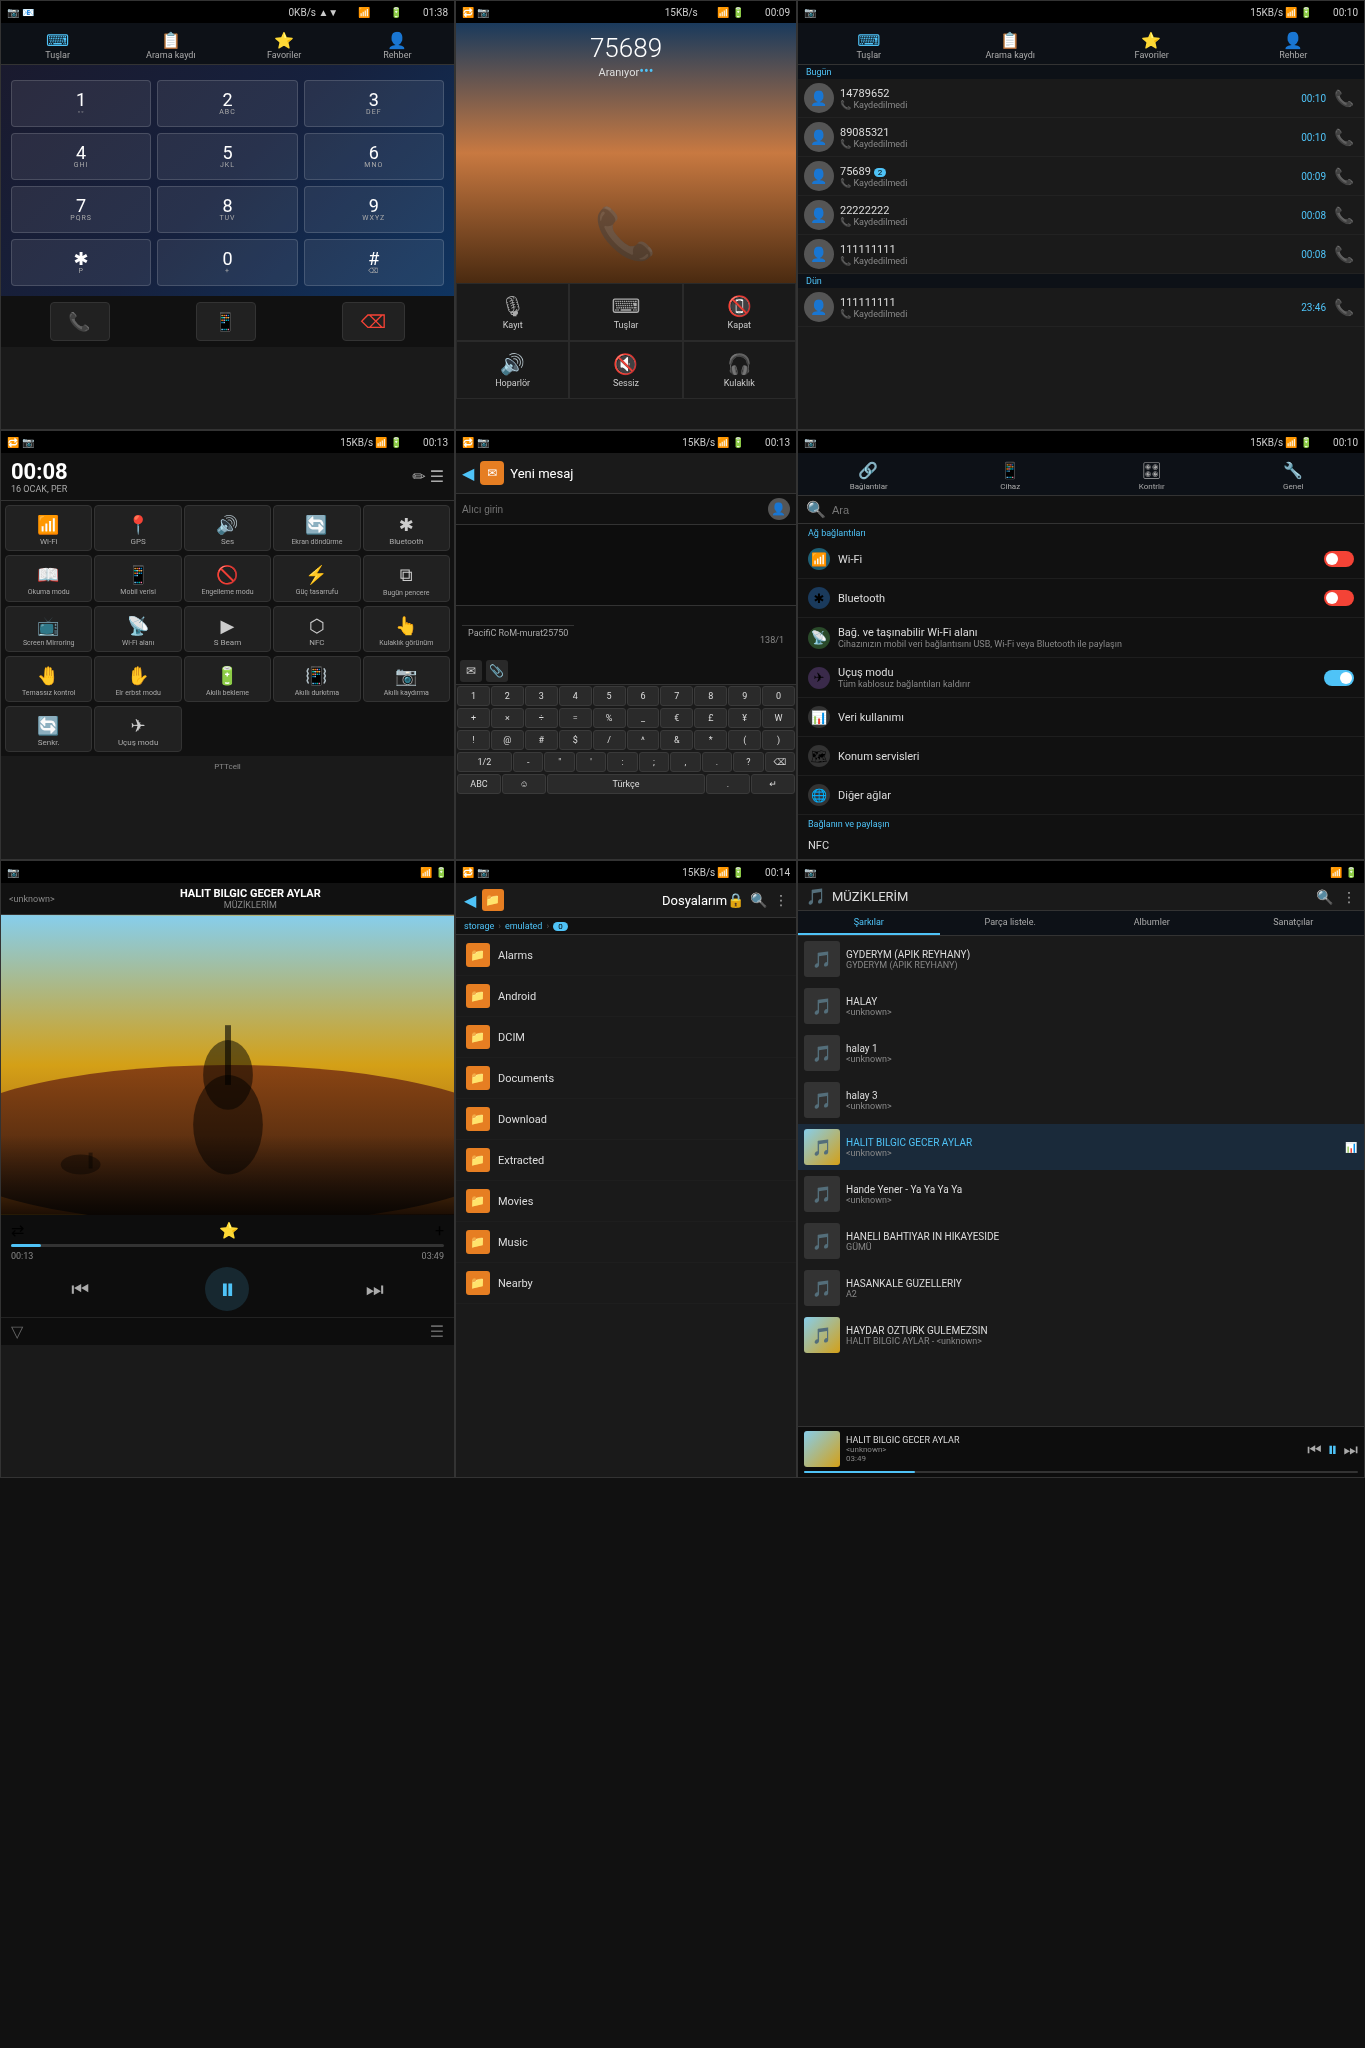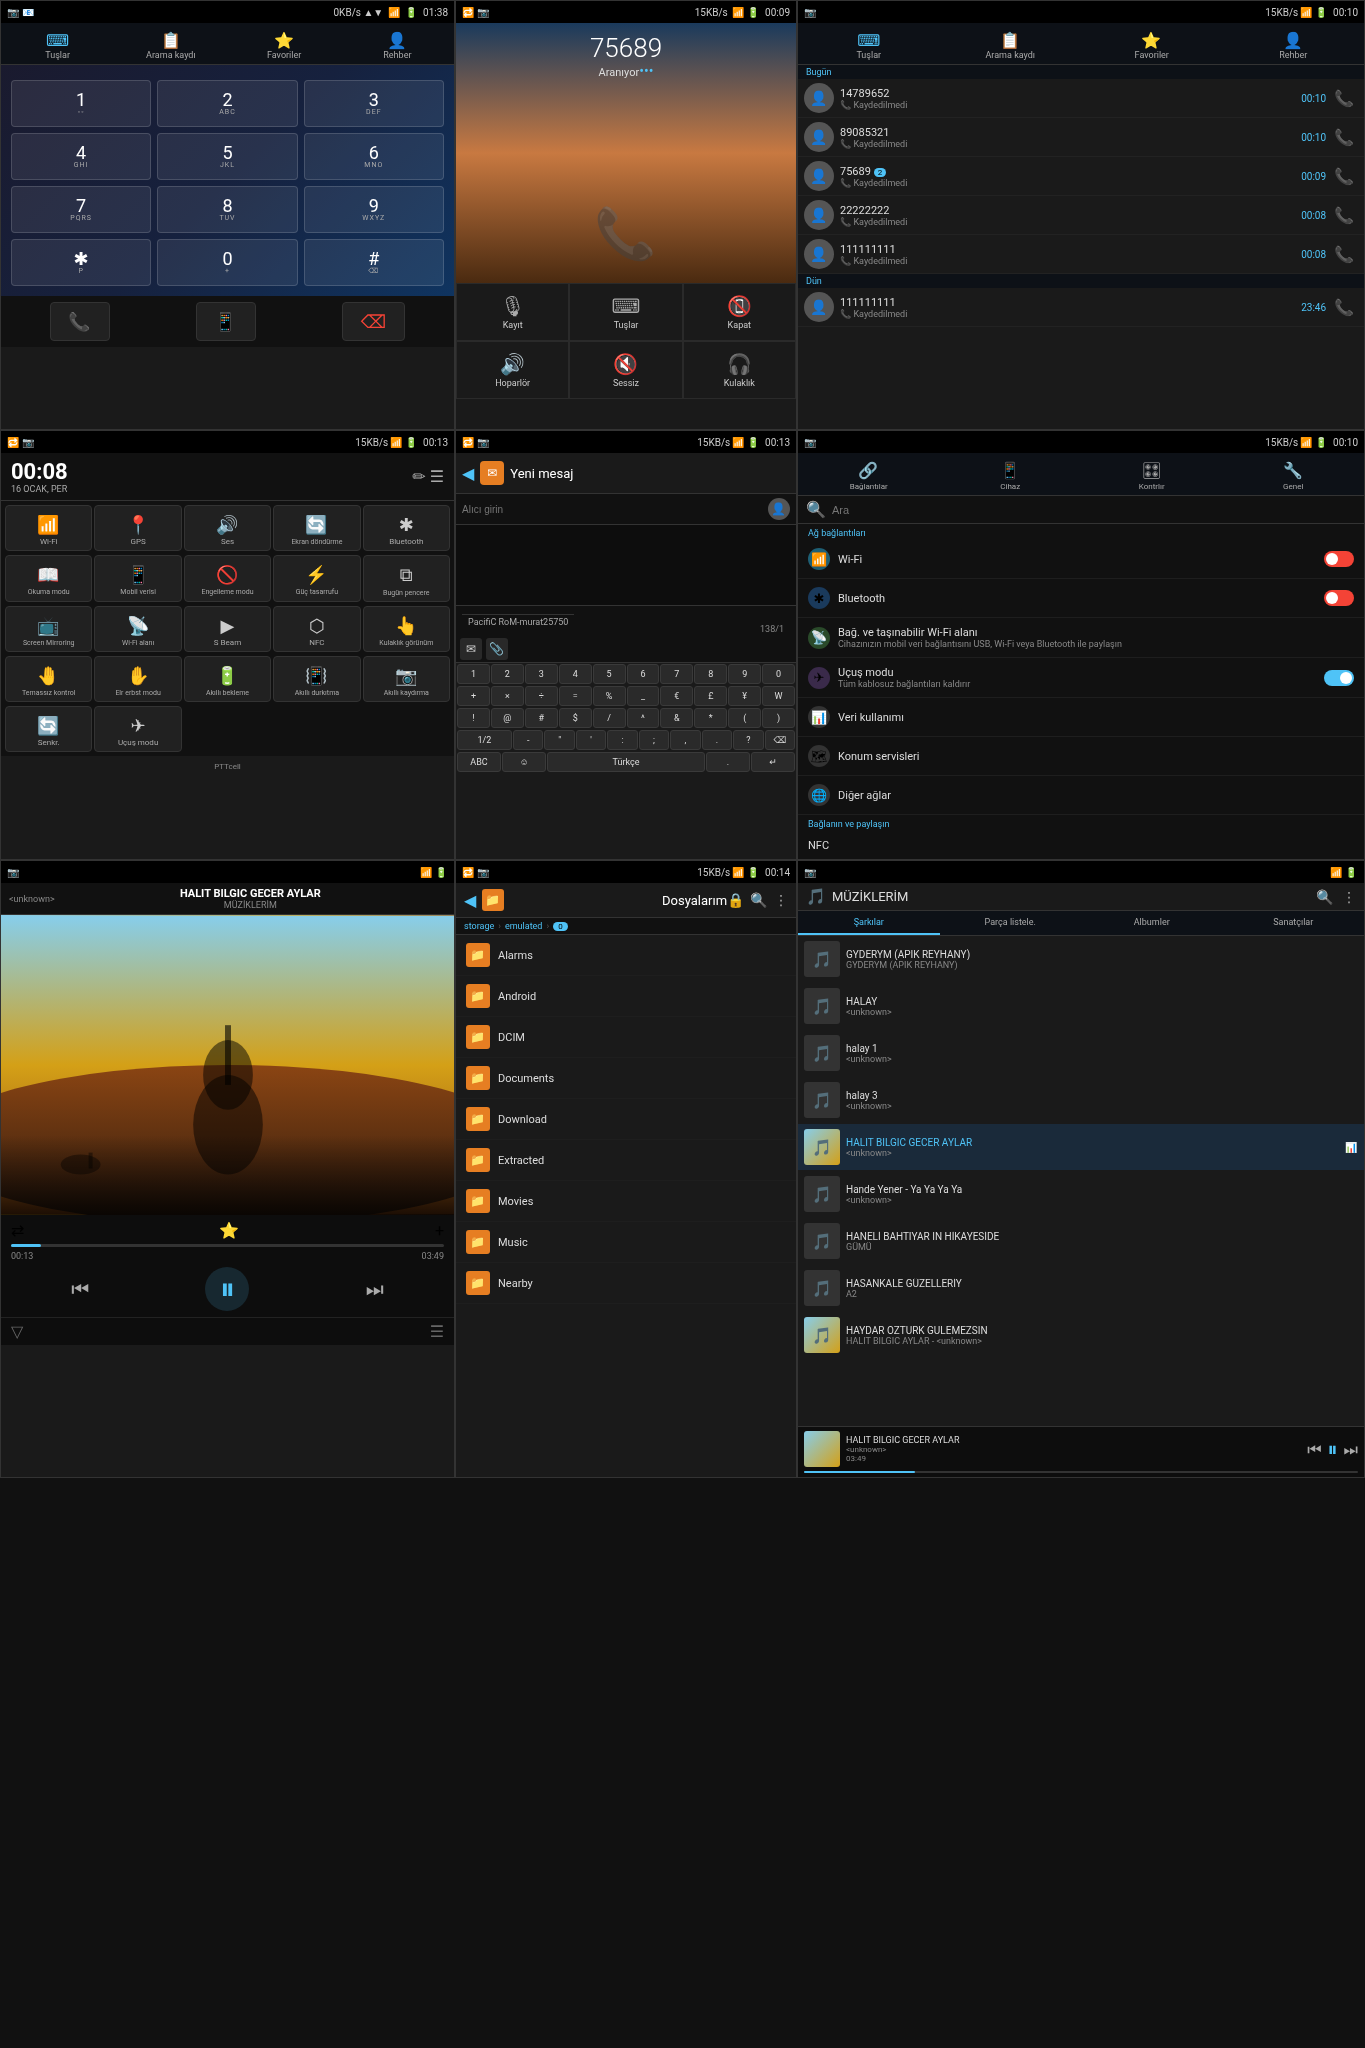--- a/index.html
+++ b/index.html
@@ -28,21 +28,21 @@
       align-items: center;
       justify-content: space-between;
       padding: 0 6px;
       font-size: 10px;
       color: #ccc;
     }
 
     .status-bar .icons {
       display: flex;
       align-items: flex-end;
-      gap: 5px;
+      gap: 20px;
     }
 
     
     #panel-dialer {
       left: 0; top: 0;
       width: 320px; height: 430px;
     }
 
     .dialer-tabs {
       display: flex;
@@ -1218,21 +1218,21 @@
     <div class="sms-header">
       <span class="sms-back">◀</span>
       <div class="sms-icon">✉</div>
       <span class="sms-title">Yeni mesaj</span>
     </div>
     <div class="sms-to-row">
       <input class="sms-to-input" placeholder="Alıcı girin" type="text" style="">
       <div class="sms-contact-btn">👤</div>
     </div>
     <div class="sms-body"></div>
-    <div style="display:flex; justify-content:space-between; align-items:center; padding:0 6px; background:#111; border-top:1px solid #333;">
+    <div style="display:flex; justify-content:space-between; align-items:center; padding:11px 6px; background:#111; border-top:1px solid #333;">
       <span class="sms-sender">PacifiC RoM-murat25750</span>
       <span class="sms-counter">138/1</span>
     </div>
     <div class="sms-actions">
       <div class="sms-action-icon">✉</div>
       <div class="sms-action-icon">📎</div>
     </div>
 
     <div class="keyboard">
       <div class="kb-row">

